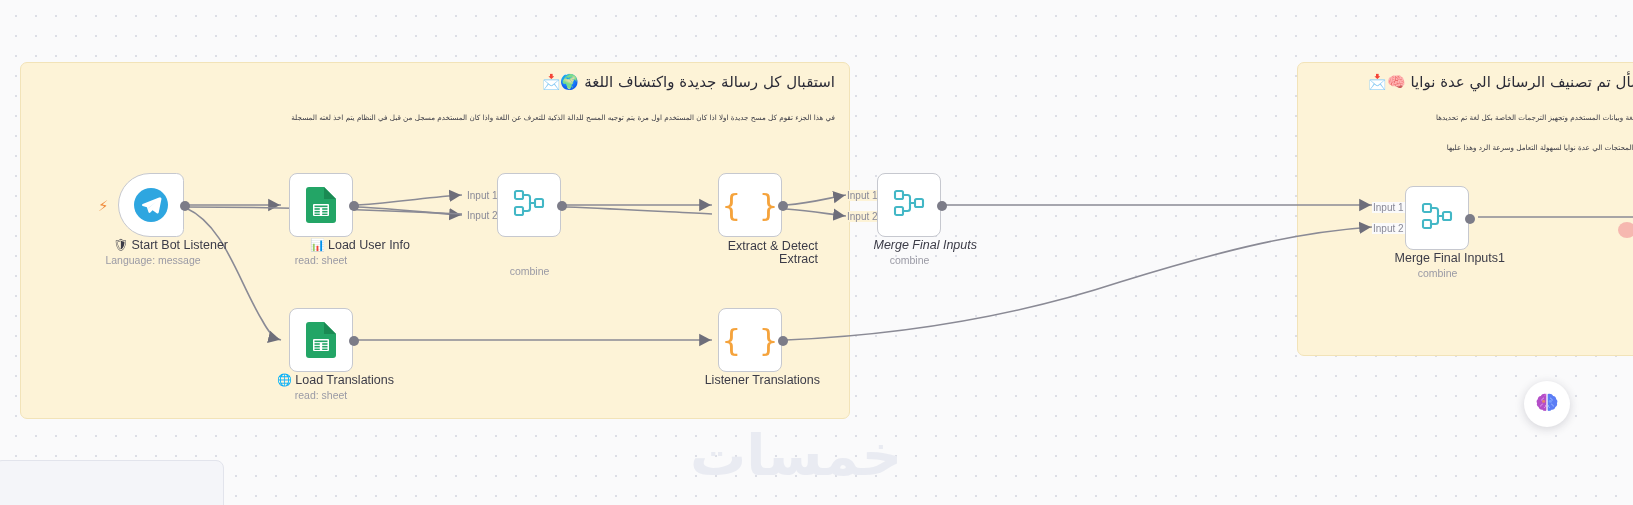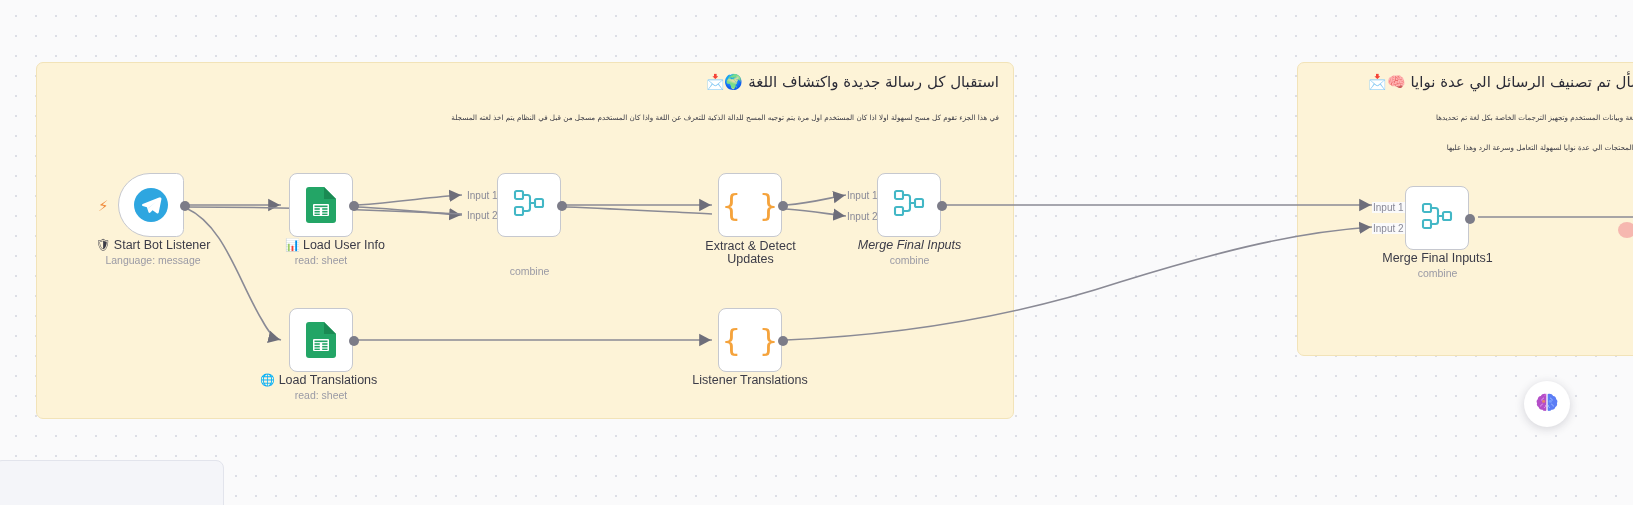--- a/index.html
+++ b/index.html
@@ -52,21 +52,21 @@
   .sticky .st-body{
     position:absolute;
     right:14px;
     font-size:7.2px;
     color:#3b3b45;
     direction:rtl;
     text-align:right;
     white-space:nowrap;
     font-family:"DejaVu Sans",sans-serif;
   }
-  #sticky-left{left:36px;top:62px;width:978px;height:357px;}
+  #sticky-left{left:20px;top:62px;width:830px;height:357px;}
   #sticky-left .st-title{top:10px;}
   #sticky-left .st-body{top:50px;}
   #sticky-right{left:1297px;top:62px;width:438px;height:294px;}
   #sticky-right .st-title{top:10px;}
   #sticky-right .st-body.b1{top:50px;}
   #sticky-right .st-body.b2{top:80px;}
 
   
   #edges{position:absolute;left:0;top:0;width:1633px;height:505px;overflow:visible;}
 
@@ -79,21 +79,21 @@
     border-radius:8px;
     box-sizing:border-box;
     display:flex;align-items:center;justify-content:center;
   }
   .node.trigger{
     width:66px;
     border-radius:34px 8px 8px 34px;
   }
   .caption{
     position:absolute;
-    text-align:center;
+    text-align:right;
     white-space:nowrap;
     color:#3b3b47;
     font-size:12.5px;
     line-height:13px;
   }
   .caption .nm{display:inline-block;vertical-align:middle;}
   .caption .ic{display:inline-block;vertical-align:middle;font-size:12px;margin-right:3px;}
   .subcap{
     position:absolute;
     text-align:center;
@@ -147,27 +147,28 @@
     position:absolute;left:1618px;top:222px;width:18px;height:16px;
     border-radius:50%;
     background:#f6b8b0;
   }
 </style>
 </head>
 <body>
 
 <div id="canvas">
 
+  <div id="watermark">خمسات</div>
 
   <div id="sticky-left" class="sticky">
     <div class="st-title">
       <span>استقبال كل رسالة جديدة واكتشاف اللغة</span>
       <span>🌍</span><span>📩</span>
     </div>
-    <div class="st-body">في هذا الجزء تقوم كل مسح لسهولة اولا اذا كان المستخدم اول مرة يتم توجيه المسح للدالة الذكية للتعرف عن اللغة واذا كان المستخدم مسجل من قبل في النظام يتم اخذ لغته المسجلة</div>
+    <div class="st-body">في هذا الجزء تقوم كل مسح جديدة اولا اذا كان المستخدم اول مرة يتم توجيه المسح للدالة الذكية للتعرف عن اللغة واذا كان المستخدم مسجل من قبل في النظام يتم اخذ لغته المسجلة</div>
   </div>
 
   <div id="sticky-right" class="sticky">
     <div class="st-title">
       <span>المستخدم بيسأل تم تصنيف الرسائل الي عدة نوايا</span>
       <span>🧠</span><span>📩</span>
     </div>
     <div class="st-body b1">بعد التي تعرفنا عليها سابقا اللغة وبيانات المستخدم وتجهيز الترجمات الخاصة بكل لغة تم تحديدها</div>
     <div class="st-body b2">يتجه ال نية محددة تم تقسيم المحتجات الي عدة نوايا لسهولة التعامل وسرعة الرد وهذا عليها</div>
   </div>
@@ -261,21 +262,21 @@
     <div class="dot" style="left:59px;top:27px;"></div>
   </div>
   <div class="subcap" style="left:462px;top:265px;width:135px;">combine</div>
 
   <div class="node" style="left:718px;top:173px;">
     <span class="braces">{ }</span>
     <div class="dot" style="left:59px;top:27px;"></div>
   </div>
   <div class="caption" style="left:683px;top:240px;width:135px;white-space:normal;">
     <span class="nm">Extract &amp; Detect</span><br>
-    <span class="nm">Updates</span>
+    <span class="nm">Extract</span>
   </div>
 
   <div class="portlabel" style="left:846px;top:190px;">Input 1</div>
   <div class="portlabel" style="left:846px;top:211px;">Input 2</div>
   <div class="node" style="left:877px;top:173px;">
     <span>
       <svg width="32" height="30" viewBox="0 0 32 30" fill="none" stroke="#43b7c6" stroke-width="2.1">
         <rect x="2" y="3" width="8" height="8" rx="1.6"></rect>
         <rect x="2" y="19" width="8" height="8" rx="1.6"></rect>
         <rect x="22" y="11" width="8" height="8" rx="1.6"></rect>

